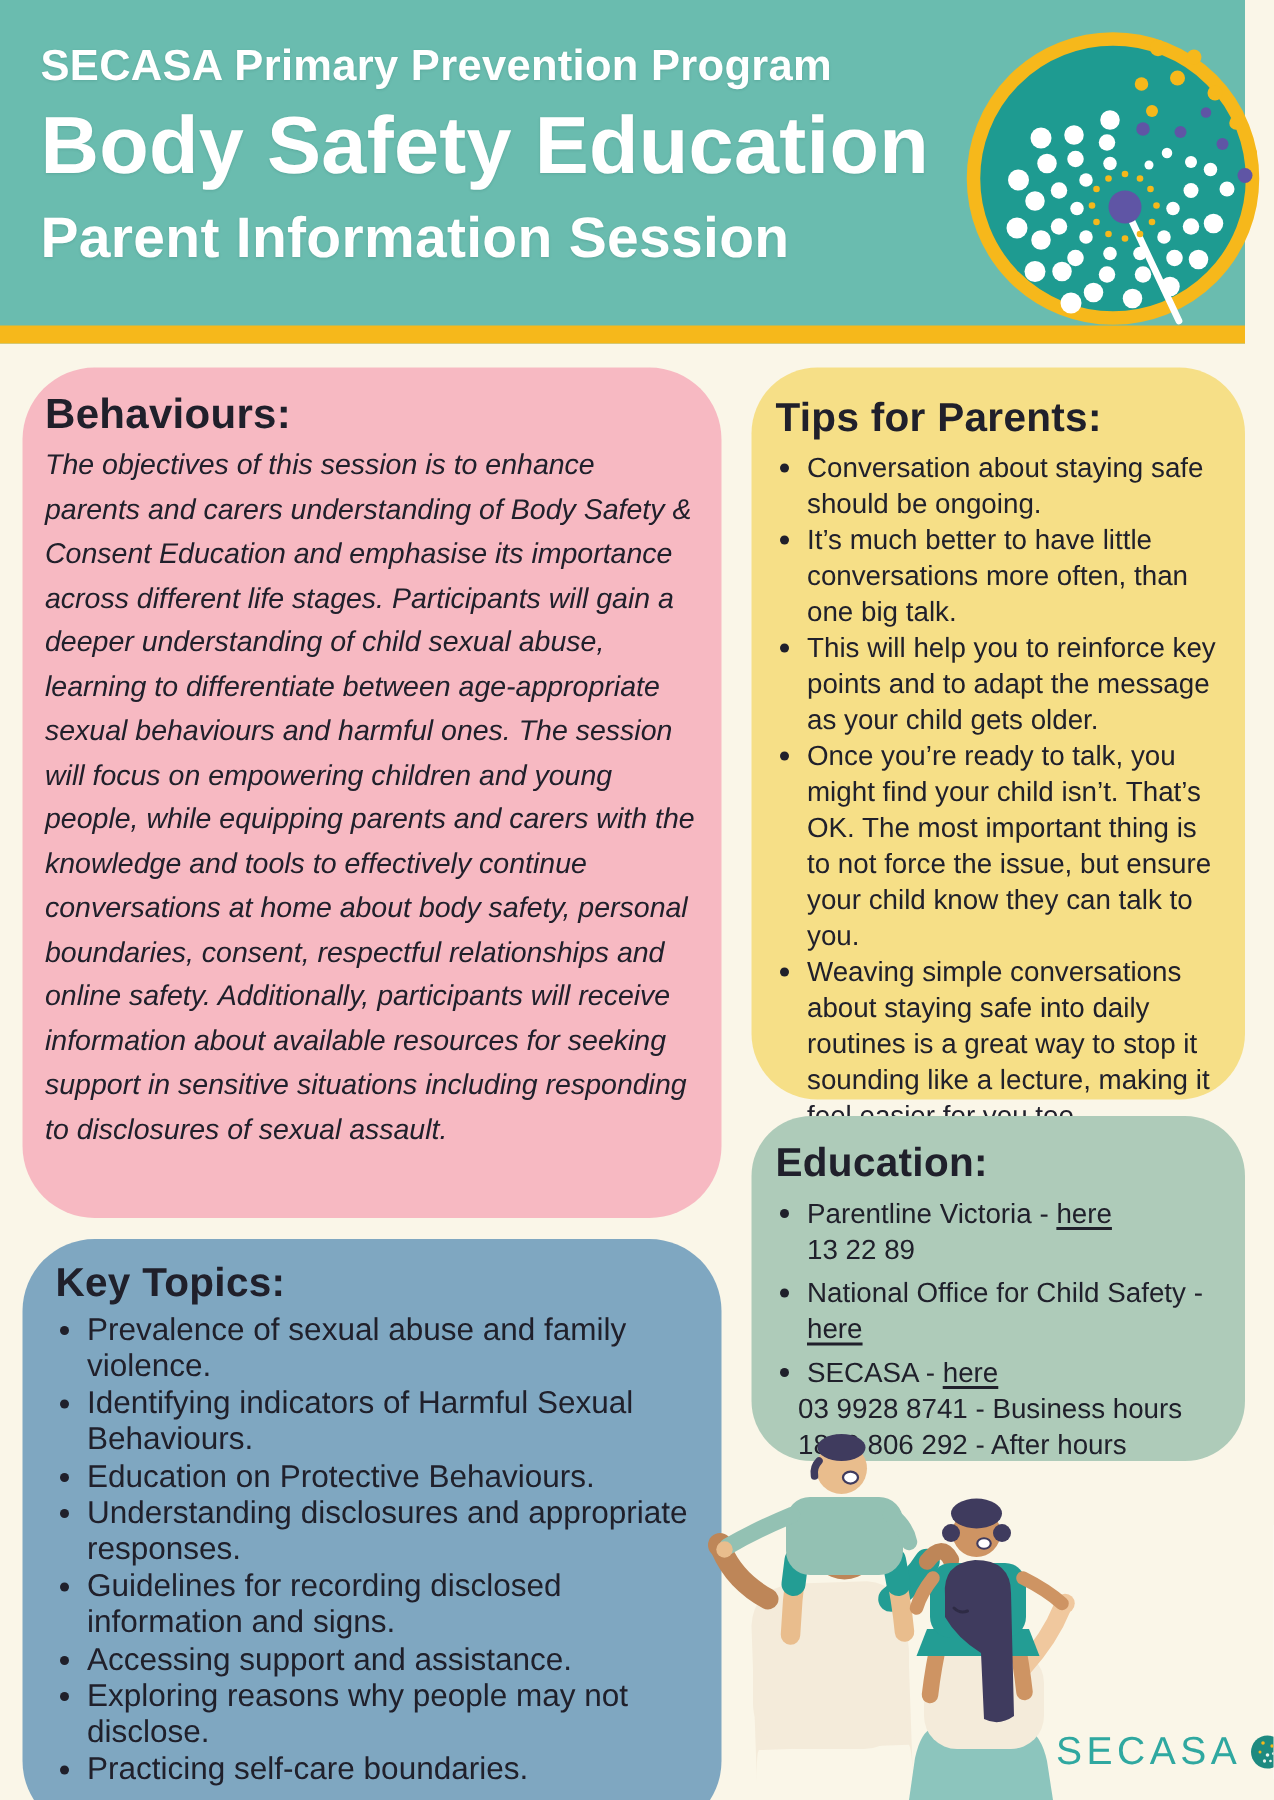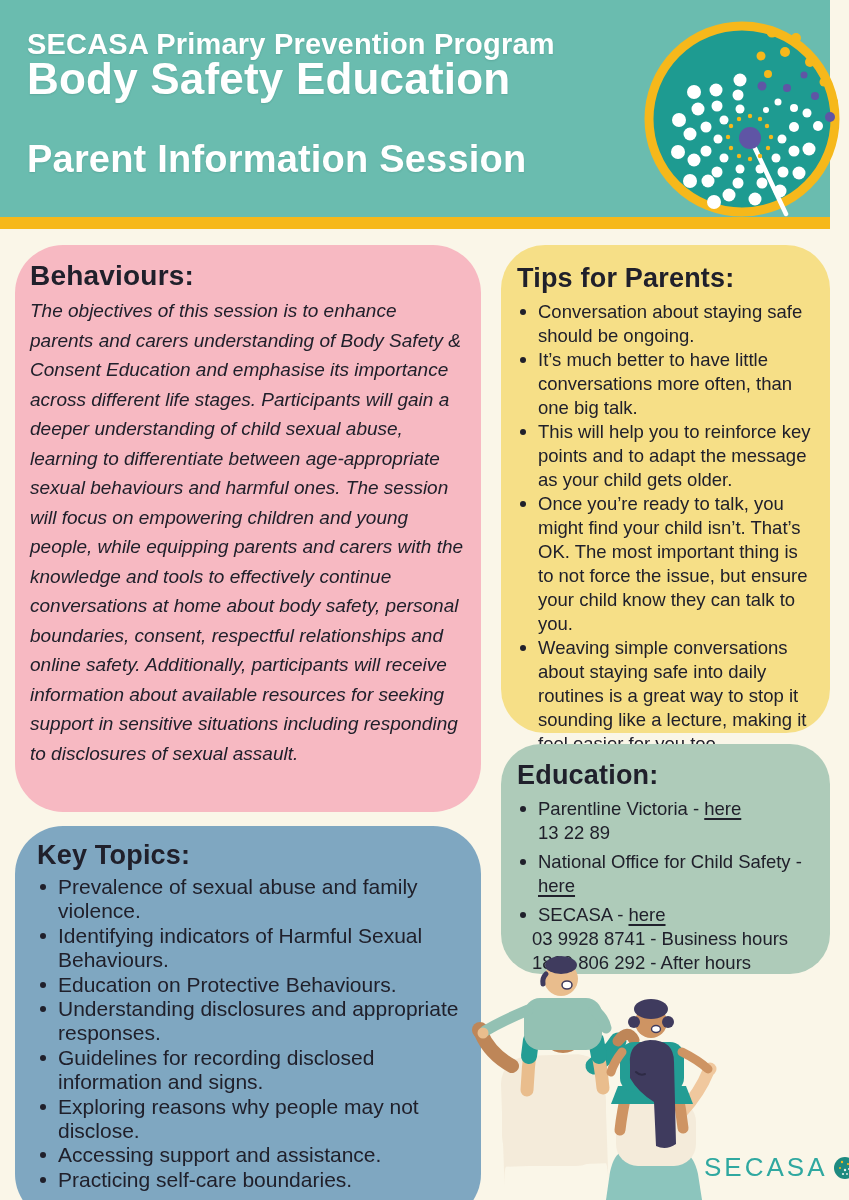--- a/index.html
+++ b/index.html
@@ -11,21 +11,21 @@
   html,body{margin:0;padding:0;}
   body{font-family:"Liberation Sans","DejaVu Sans",sans-serif;color:var(--ink);}
   .page{position:relative;width:849px;height:1200px;background:var(--cream);overflow:hidden;}
 
   
   .header{position:absolute;left:0;top:0;width:830px;height:229px;background:var(--header-teal);}
   .gold-bar{position:absolute;left:0;top:217px;width:830px;height:12px;background:var(--gold);z-index:3;}
   .h-line{position:absolute;left:27px;color:#fff;font-weight:800;white-space:nowrap;
           text-shadow:0 1px 2px rgba(0,60,55,.15);letter-spacing:.2px;}
   .h1{top:28px;font-size:29px;}
-  .h2{top:54px;font-size:44px;}
+  .h2{top:66px;font-size:54px;}
   .h3{top:138px;font-size:38px;}
   .logo-wrap{position:absolute;left:644px;top:18px;width:196px;height:204px;z-index:2;}
 
   
   .card{position:absolute;box-sizing:border-box;}
   .card h2{margin:0;font-size:28px;font-weight:800;letter-spacing:.2px;}
   .objectives{left:15px;top:245px;width:466px;height:567px;background:var(--pink-box);
               border-radius:48px;padding:15px 16px 0 15px;}
   .objectives p{margin:4px 0 0 0;font-size:19px;line-height:29.5px;font-style:italic;}
   .tips{left:501px;top:245px;width:329px;height:488px;background:var(--yellow-box);
@@ -191,22 +191,22 @@
   </div>
 
   <div class="card keytopics">
     <h2>Key Topics:</h2>
     <ul class="blist">
       <li>Prevalence of sexual abuse and family violence.</li>
       <li>Identifying indicators of Harmful Sexual Behaviours.</li>
       <li>Education on Protective Behaviours.</li>
       <li>Understanding disclosures and appropriate responses.</li>
       <li>Guidelines for recording disclosed information and signs.</li>
+      <li>Accessing support and assistance.</li>
       <li>Exploring reasons why people may not disclose.</li>
-      <li>Accessing support and assistance.</li>
       <li>Practicing self-care boundaries.</li>
     </ul>
   </div>
 
   <div class="family">
     <svg width="264" height="248" viewBox="0 0 264 248">
 
       <path d="M34,130 Q36,106 62,103 L112,103 Q136,106 138,132 L138,238 Q138,214 136,213 L36,213 Q34,216 34,238 Z" fill="#F4EBDA" transform="rotate(-2 86 160)"></path>
       <rect x="34" y="120" width="104" height="94" rx="30" fill="#F4EBDA"></rect>
 

